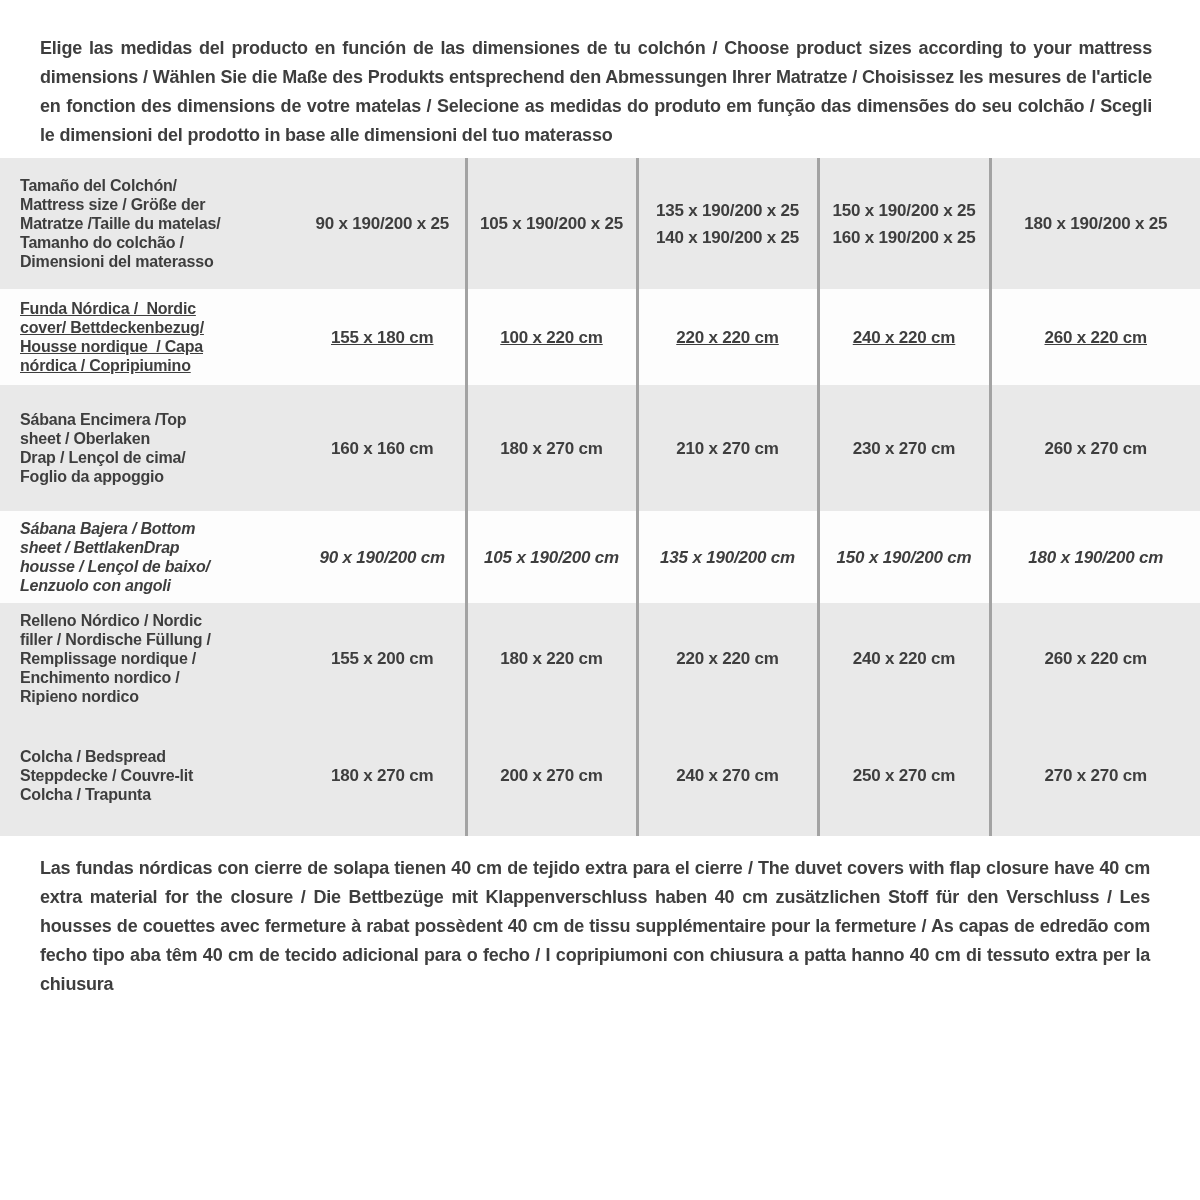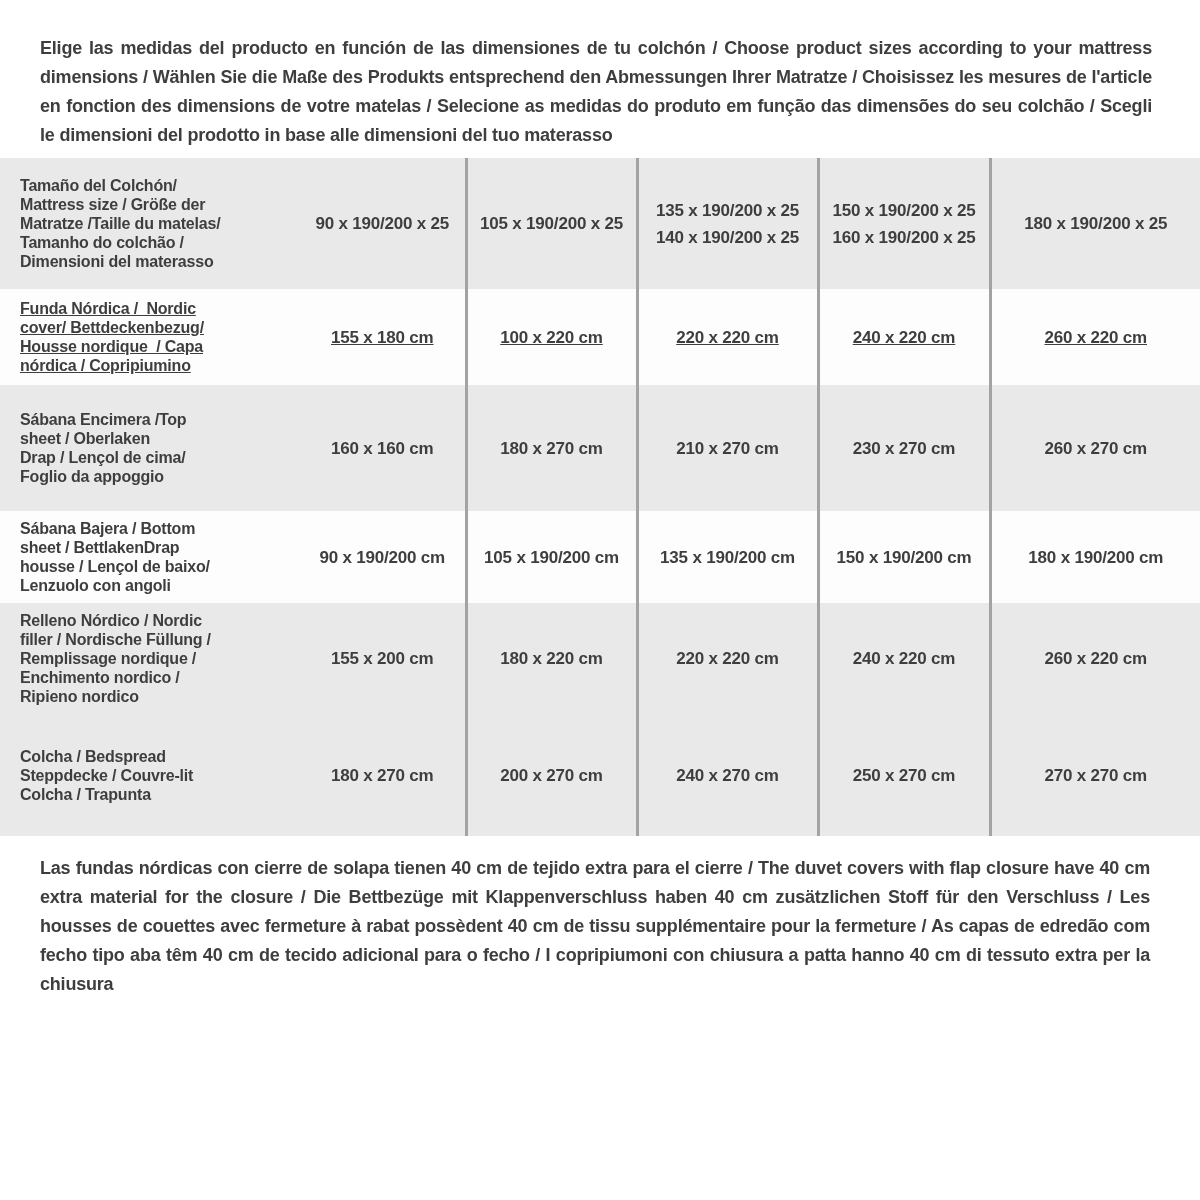--- a/index.html
+++ b/index.html
@@ -36,21 +36,21 @@
     white-space:pre-wrap;letter-spacing:-0.2px;
   }
   td.val{
     text-align:center;font-size:17px;line-height:27px;
     white-space:pre-wrap;letter-spacing:-0.2px;
   }
   td.sep{border-left:3px solid var(--sep);}
   tr.r-header{height:131px;}
   tr.r-1{height:96px;text-decoration:underline;}
   tr.r-2{height:126px;}
-  tr.r-3{height:87px;}
+  tr.r-3{height:87px;font-style:italic;}
   tr.r-4{height:106px;}
   tr.r-5{height:104px;}
   tr.r-6{height:122px;margin-left:8px;}
   tr.r-7{height:100px;}
   .footnote{
     margin:18px 50px 0 40px;
     font-size:18px;font-weight:700;line-height:29px;
     text-align:justify;letter-spacing:-0.2px;
   }
 </style>

